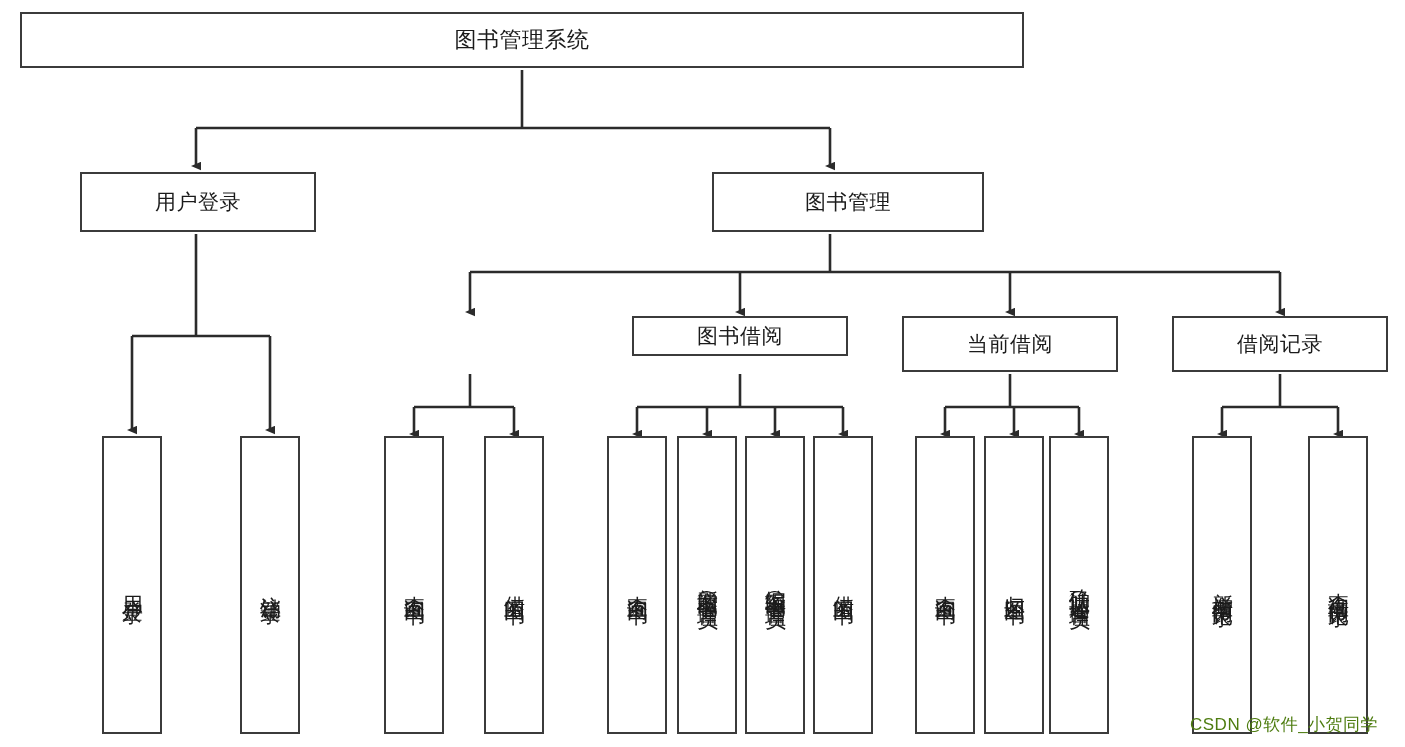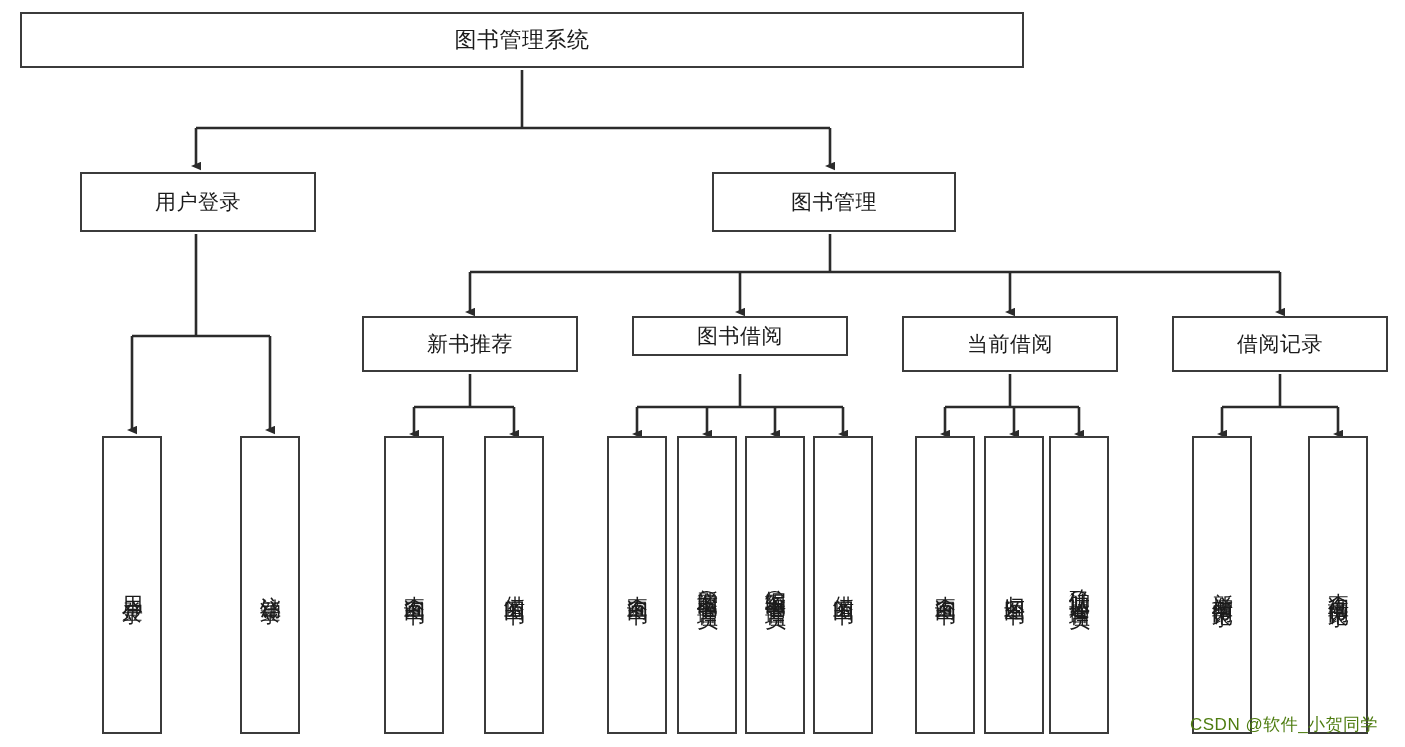--- a/index.html
+++ b/index.html
@@ -117,27 +117,24 @@
     </g>
   </svg>
 
   <div class="node-box root" style="left:20px; top:12px; width:1004px; height:56px;">
     <span class="node-label">图书管理系统</span>
   </div>
 
   <div class="node-box" style="left:80px; top:172px; width:236px; height:60px;">
     <span class="node-label">用户登录</span>
   </div>
-  <div class="node-box" style="left:712px; top:172px; width:244px; height:60px;">
+  <div class="node-box" style="left:712px; top:172px; width:272px; height:60px;">
     <span class="node-label">图书管理</span>
   </div>
 
-  <div class="node-box" style="left:362px; top:316px; width:216px; height:56px;">
-    <span class="node-label">新书推荐</span>
-  </div>
   <div class="node-box" style="left:632px; top:316px; width:216px; height:40px;">
     <span class="node-label">图书借阅</span>
   </div>
   <div class="node-box" style="left:1172px; top:316px; width:216px; height:56px;">
     <span class="node-label">借阅记录</span>
   </div>
   <div class="node-box" style="left:902px; top:316px; width:216px; height:56px;">
     <span class="node-label">当前借阅</span>
   </div>
 

